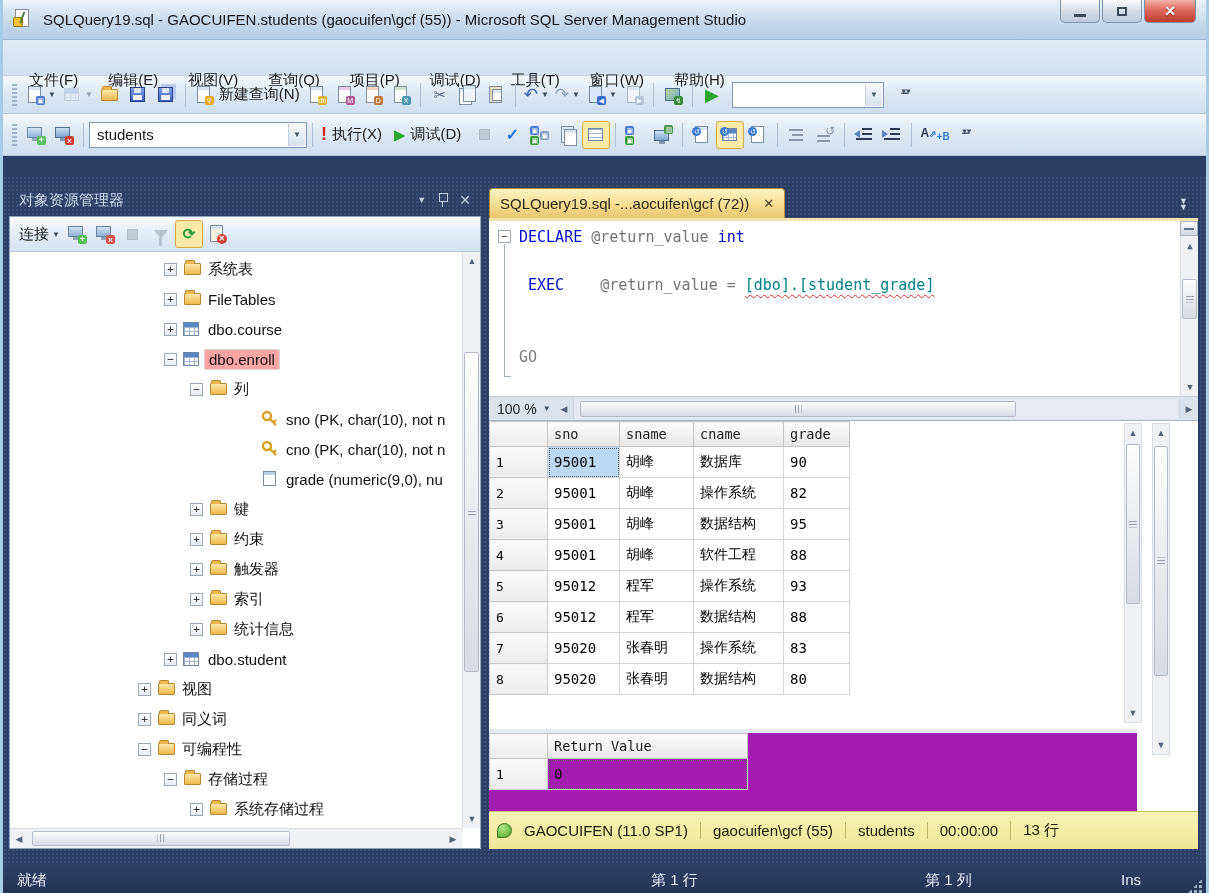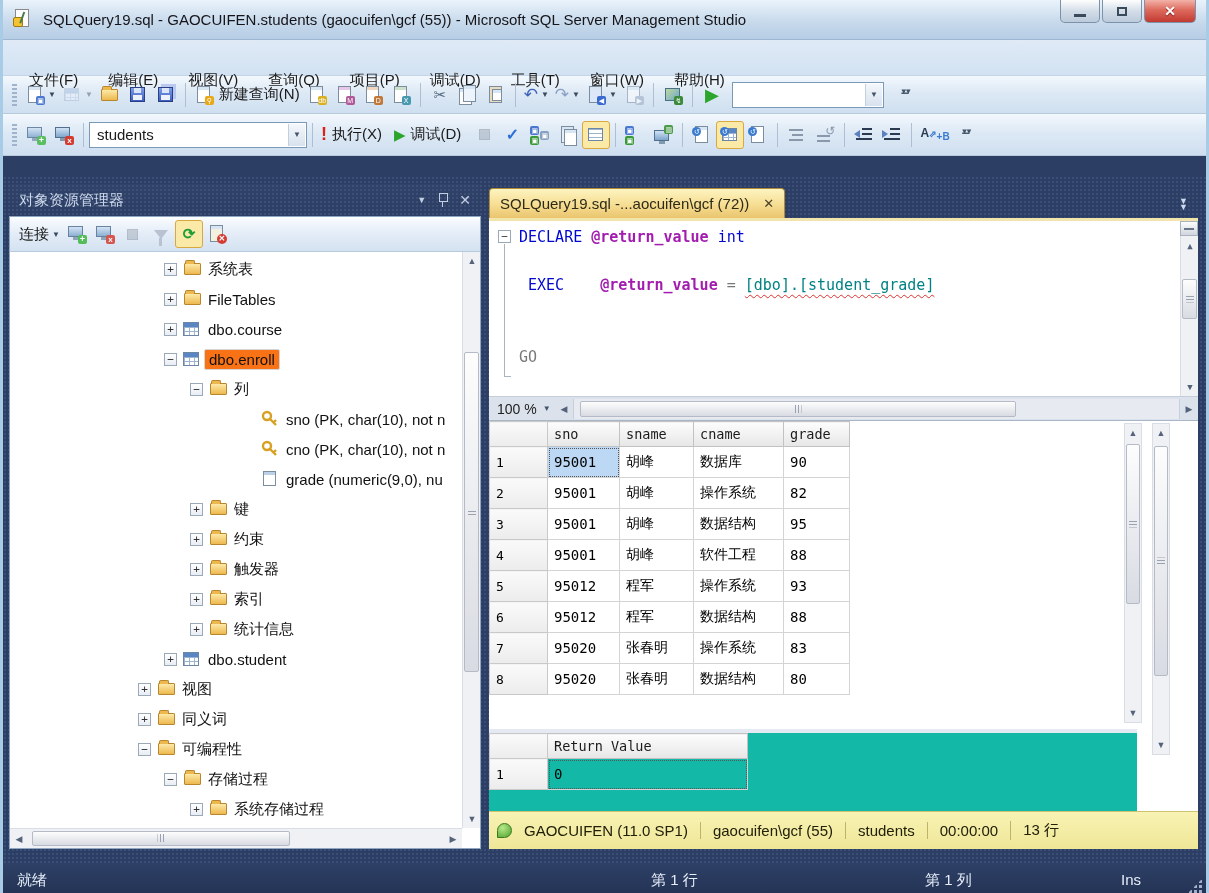--- a/index.html
+++ b/index.html
@@ -74,40 +74,40 @@
   .pin:after{content:"";position:absolute;left:4px;top:8px;width:1px;height:6px;background:#c2cee2;}
   .oe-toolbar{height:36px;background:linear-gradient(#fafcff,#e3ecf7 50%,#d4e2f1);border:1px solid #8fa6c0;border-bottom:1px solid #b7c9dd;display:flex;align-items:center;padding:0 6px;}
   .oe-body{flex:1;background:#fff;border:1px solid #8fa6c0;border-top:none;position:relative;overflow:hidden;}
   .tree{position:absolute;left:0;top:2px;right:18px;bottom:20px;overflow:hidden;}
   .tree-row{height:30px;display:flex;align-items:center;white-space:nowrap;}
   .expander{width:13px;height:13px;border:1px solid #9aa8b8;background:linear-gradient(#fff,#e8edf4);
     font-size:11px;line-height:11px;text-align:center;color:#333;flex:0 0 auto;margin-right:6px;font-family:"DejaVu Sans Mono",monospace;}
   .exp-spacer{width:19px;flex:0 0 auto;}
   .tree-ico{width:18px;height:18px;flex:0 0 auto;margin-right:7px;position:relative;}
   .tree-label{font-size:15px;color:#111;}
-  .tree-row.sel .tree-label{background:#f97316;border:1px solid #d5d5d5;border-radius:2px;padding:1px 4px;margin-left:-4px;}
+  .tree-row.sel .tree-label{background:#fca5a5;border:1px solid #d5d5d5;border-radius:2px;padding:1px 4px;margin-left:-4px;}
   .vscroll{position:absolute;top:0;right:0;width:18px;bottom:20px;background:#f0f1f5;border-left:1px solid #d8dde6;}
   .hscroll{position:absolute;left:0;right:18px;bottom:0;height:20px;background:#f0f1f5;border-top:1px solid #d8dde6;display:flex;align-items:center;}
   .sb-btn{width:18px;height:18px;display:flex;align-items:center;justify-content:center;font-size:9px;color:#55637a;}
   .sb-thumb{background:linear-gradient(#fdfdfd,#d8dbe2);border:1px solid #b4bac6;border-radius:2px;position:relative;}
   .sb-thumb .gripmark{position:absolute;left:50%;top:50%;transform:translate(-50%,-50%);
     width:8px;height:7px;background:repeating-linear-gradient(#9aa2b2 0 1px,transparent 1px 3px);}
   .sb-thumb.vert .gripmark{width:8px;height:7px;}
   
   .rp{position:absolute;left:486px;top:8px;right:8px;bottom:14px;display:flex;flex-direction:column;}
   .tabstrip{height:34px;display:flex;align-items:flex-end;position:relative;}
   .doc-tab{height:30px;background:linear-gradient(#fdf4c0,#f6dd92 55%,#eac56e);border:1px solid #b08c3a;border-bottom:none;
     border-radius:4px 4px 0 0;display:flex;align-items:center;padding:0 10px;color:#2e2a18;font-size:15px;}
   .doc-tab .closex{margin-left:14px;font-size:13px;color:#4a422a;}
   .tab-overflow{position:absolute;right:10px;bottom:8px;color:#cdd9ec;font-size:9px;line-height:6px;text-align:center;}
   .editor{height:178px;background:#fff;border-top:3px solid #f2e5ac;position:relative;font-family:"DejaVu Sans Mono",monospace;font-size:15px;}
   .code{position:absolute;left:30px;top:4px;right:22px;}
   .code-line{height:24px;line-height:24px;white-space:pre;}
   .tok-kw{color:#0008d0;}
-  .tok-var{color:#a21caf;font-weight:bold;}
+  .tok-var{color:#737373;}
   .tok-op{color:#777;}
   .tok-str{color:#c00000;}
   .tok-pl{color:#111;}
   .tok-kw2{color:#7a7a7a;}
   .tok-obj{color:#008284;text-decoration:underline wavy #e03030;text-underline-offset:4px;text-decoration-thickness:1px;}
   .outline-box{position:absolute;left:9px;top:9px;width:13px;height:13px;border:1px solid #9aa8b8;font-size:11px;line-height:11px;text-align:center;color:#444;background:#fff;}
   .outline-line{position:absolute;left:15px;top:23px;width:7px;height:133px;border-left:1px solid #aab4be;border-bottom:1px solid #aab4be;}
   .ed-vscroll{position:absolute;right:0;top:0;width:18px;bottom:0;background:#f0f1f5;border-left:1px solid #d8dde6;}
   .splitgrab{position:absolute;right:0;top:0;width:18px;height:15px;background:linear-gradient(#fdfdfd,#d0d5de);border:1px solid #aab2c0;}
   .splitgrab:after{content:"";position:absolute;left:3px;top:6px;right:3px;height:2px;background:#6a7488;}
@@ -126,21 +126,21 @@
   table.grid thead th{background:linear-gradient(#fdfdfd,#e6e6e6);border-color:#c2c2c2;height:25px;
     font-family:"DejaVu Sans Mono",monospace;font-size:13.5px;}
   table.grid .rowhdr{background:linear-gradient(#fafafa,#ececec);width:58px;border-color:#c9c9c9;
     font-family:"DejaVu Sans Mono",monospace;font-size:13px;}
   table.grid td{font-family:"DejaVu Sans Mono","Liberation Sans",sans-serif;font-size:14px;color:#000;}
   td.selcell{background:#bcd8f4;outline:1px dotted #555;outline-offset:-2px;}
   td.dotted{outline:1px dotted #555;outline-offset:-2px;}
   .grid-zone{position:absolute;left:0;top:0;width:648px;bottom:0;background:#fff;}
   .in-vscroll{position:absolute;right:56px;top:2px;width:18px;height:300px;background:#f0f1f5;border:1px solid #d8dde6;}
   .out-vscroll{position:absolute;right:28px;top:2px;width:18px;bottom:56px;background:#f0f1f5;border:1px solid #d8dde6;}
-  .ret-zone{position:absolute;left:0;top:308px;width:648px;bottom:0;background:#14b8a6;border-top:4px solid #e4e9f2;overflow:hidden;}
+  .ret-zone{position:absolute;left:0;top:308px;width:648px;bottom:0;background:#a21caf;border-top:4px solid #e4e9f2;overflow:hidden;}
   
   .connbar{height:38px;background:linear-gradient(#f8f3b4,#efe697);display:flex;align-items:center;padding:0 8px;gap:0;color:#23200a;font-size:15px;border-top:1px solid #cdc370;}
   .conn-item{padding:0 12px;white-space:nowrap;}
   .conn-item + .conn-item{border-left:1px solid #bdb469;}
   .conn-ico{width:15px;height:15px;border-radius:50% 50% 50% 0;background:radial-gradient(circle at 35% 30%,#b8e88a,#4ca32c);border:1px solid #3c7a1e;flex:0 0 auto;}
   
   .statusbar{height:34px;background:linear-gradient(#2e4066,#223254);color:#e6edf8;position:relative;font-size:15px;}
   .statusbar span{position:absolute;top:8px;}
   .grip-dots{position:absolute;right:4px;bottom:4px;width:14px;height:14px;
     background:radial-gradient(#9fb0c8 1.5px,transparent 1.6px);background-size:5px 5px;clip-path:polygon(100% 0,100% 100%,0 100%);}

